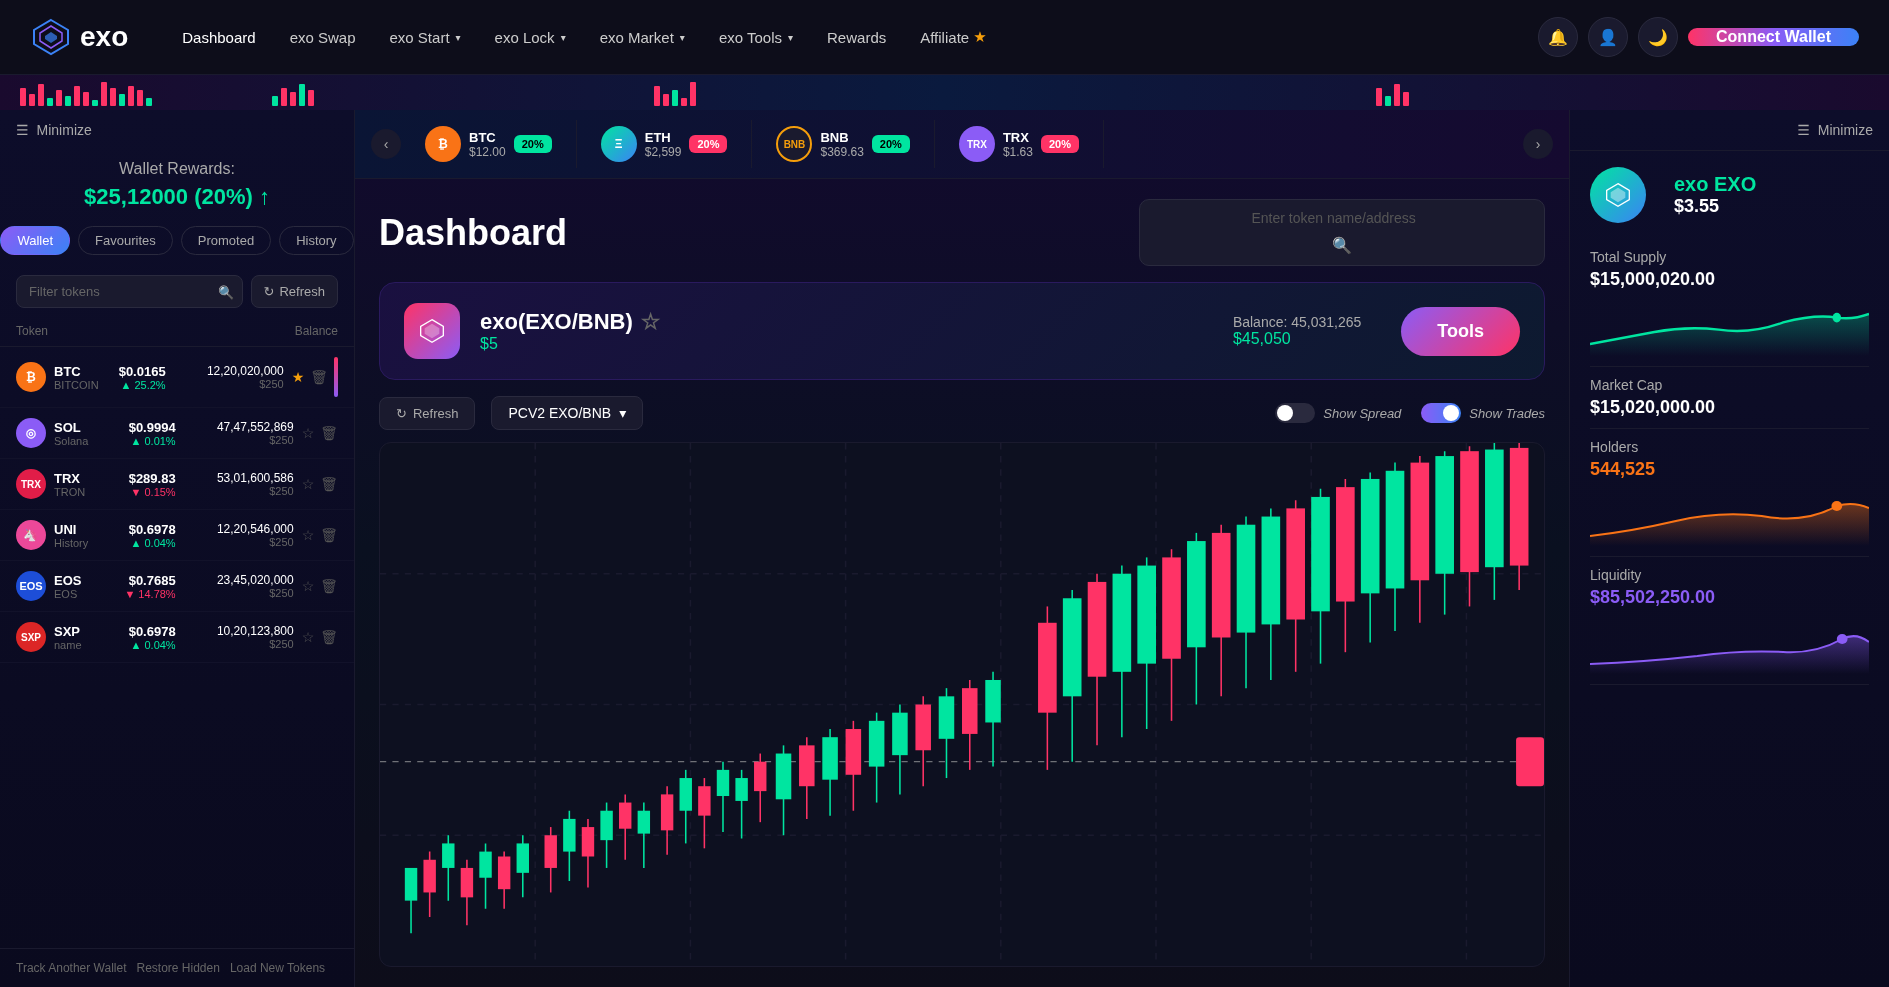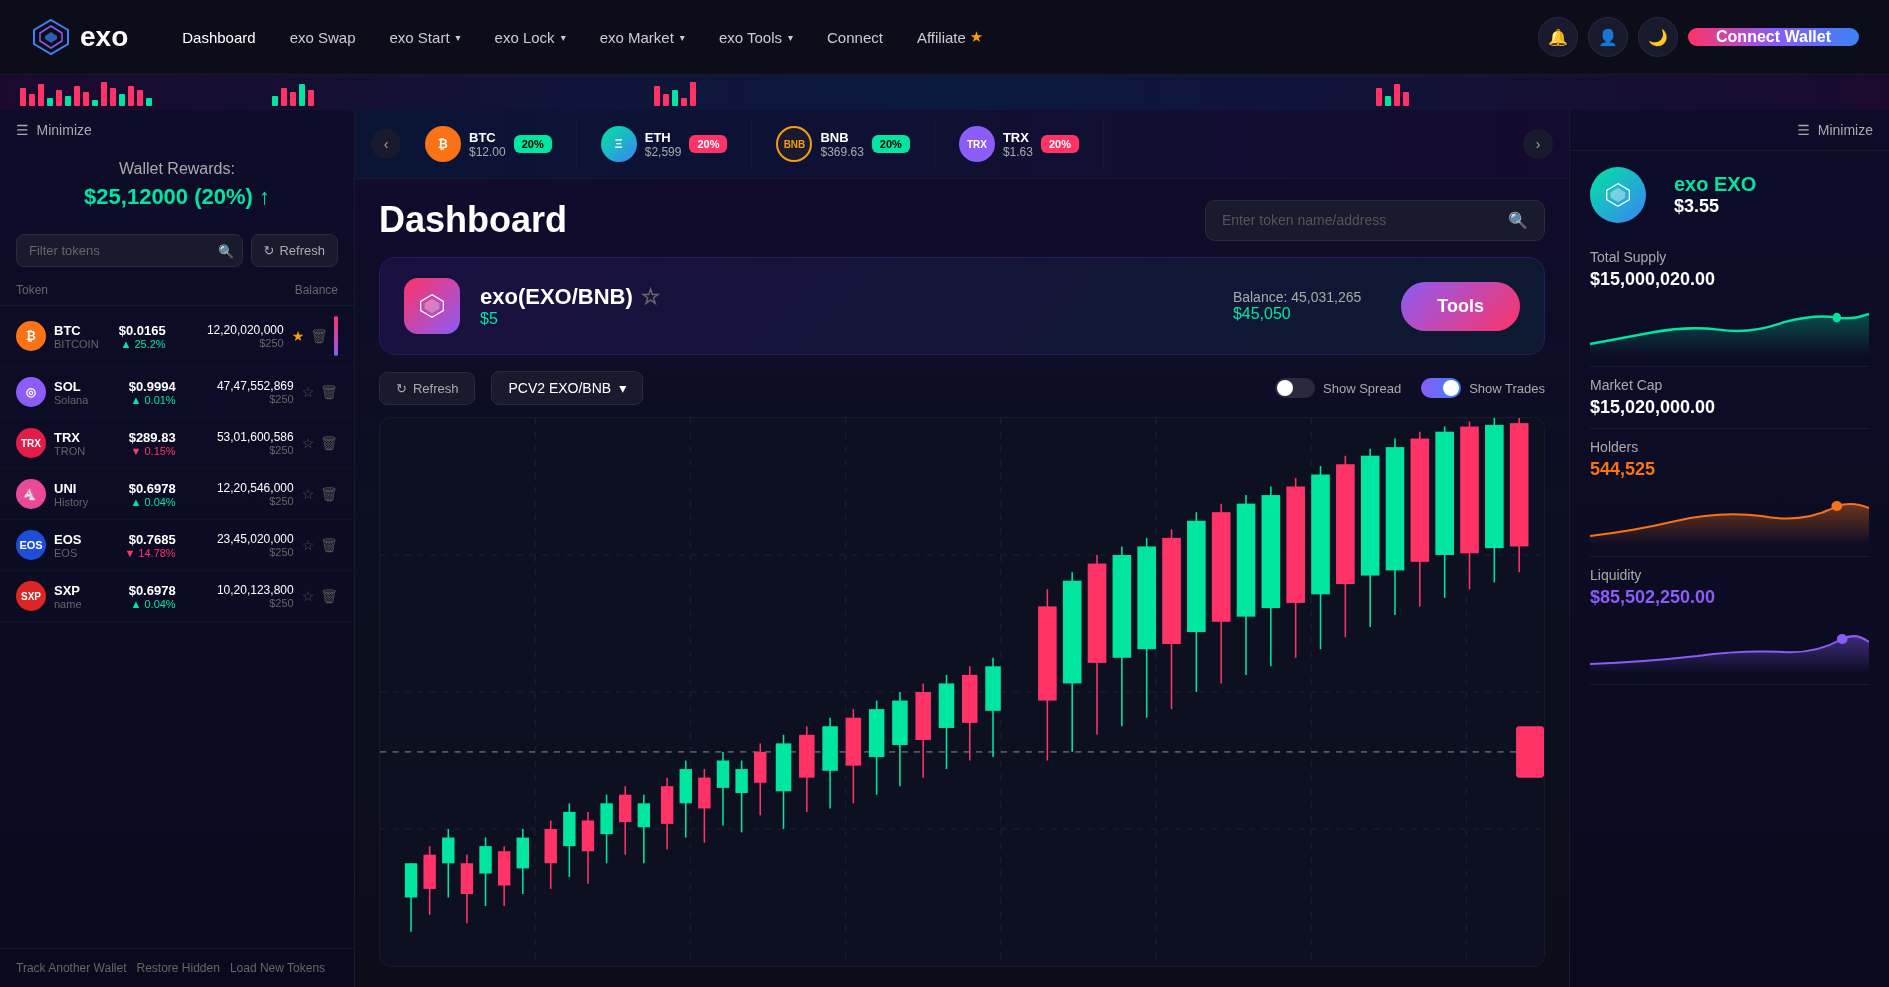--- a/index.html
+++ b/index.html
@@ -365,21 +365,22 @@
       color: #fff;
     }
     .search-bar {
       display: flex;
       align-items: center;
       background: #1a1a2e;
       border: 1px solid #2a2a3e;
       border-radius: 10px;
       padding: 10px 16px;
       gap: 10px;
-      width: 340px;
+      width: 406px;
+      flex-direction: column;
     }
     .search-bar input {
       background: transparent;
       border: none;
       outline: none;
       color: #fff;
       font-size: 14px;
       flex: 1;
     }
     .search-bar input::placeholder { color: #555; }
@@ -467,20 +468,21 @@
       border-radius: 8px;
       color: #fff;
       font-size: 14px;
       cursor: pointer;
     }
     .toggle-group {
       display: flex;
       align-items: center;
       gap: 20px;
       margin-left: auto;
+      font-style: italic;
     }
     .toggle-item {
       display: flex;
       align-items: center;
       gap: 8px;
       font-size: 13px;
       color: #aaa;
     }
     .toggle-switch {
       width: 40px; height: 20px;
@@ -617,21 +619,21 @@
     </div>
     <div class="nav-item">
       <span>exo  Market</span>
       <span class="chevron">▾</span>
     </div>
     <div class="nav-item">
       <span>exo Tools</span>
       <span class="chevron">▾</span>
     </div>
     <div class="nav-item">
-      <span>Connect</span>
+      <span>Rewards</span>
     </div>
     <div class="nav-item">
       <span>Affiliate</span>
       <span style="color:#f59e0b;">★</span>
     </div>
   </div>
   <div class="nav-right">
     <div class="icon-btn">
       <span>🔔</span>
     </div>
@@ -696,20 +698,26 @@
     </div>
 
     <div class="wallet-balance-section">
       <div class="wallet-balance-label">Wallet Rewards:</div>
       <div class="wallet-balance-amount">
         <span>$25,12000 (20%)</span>
         <span style="color:#00e5a0;">↑</span>
       </div>
     </div>
 
+    <div class="wallet-tabs">
+      <div class="wallet-tab active">Wallet</div>
+      <div class="wallet-tab">Favourites</div>
+      <div class="wallet-tab">Promoted</div>
+      <div class="wallet-tab">History</div>
+    </div>
 
     <div class="filter-row">
       <div class="filter-input-wrapper">
         <input class="filter-input" placeholder="Filter tokens" style="">
         <span class="filter-search-icon">🔍</span>
       </div>
       <div class="refresh-btn">
         <span>↻</span>
         <span>Refresh</span>
       </div>

